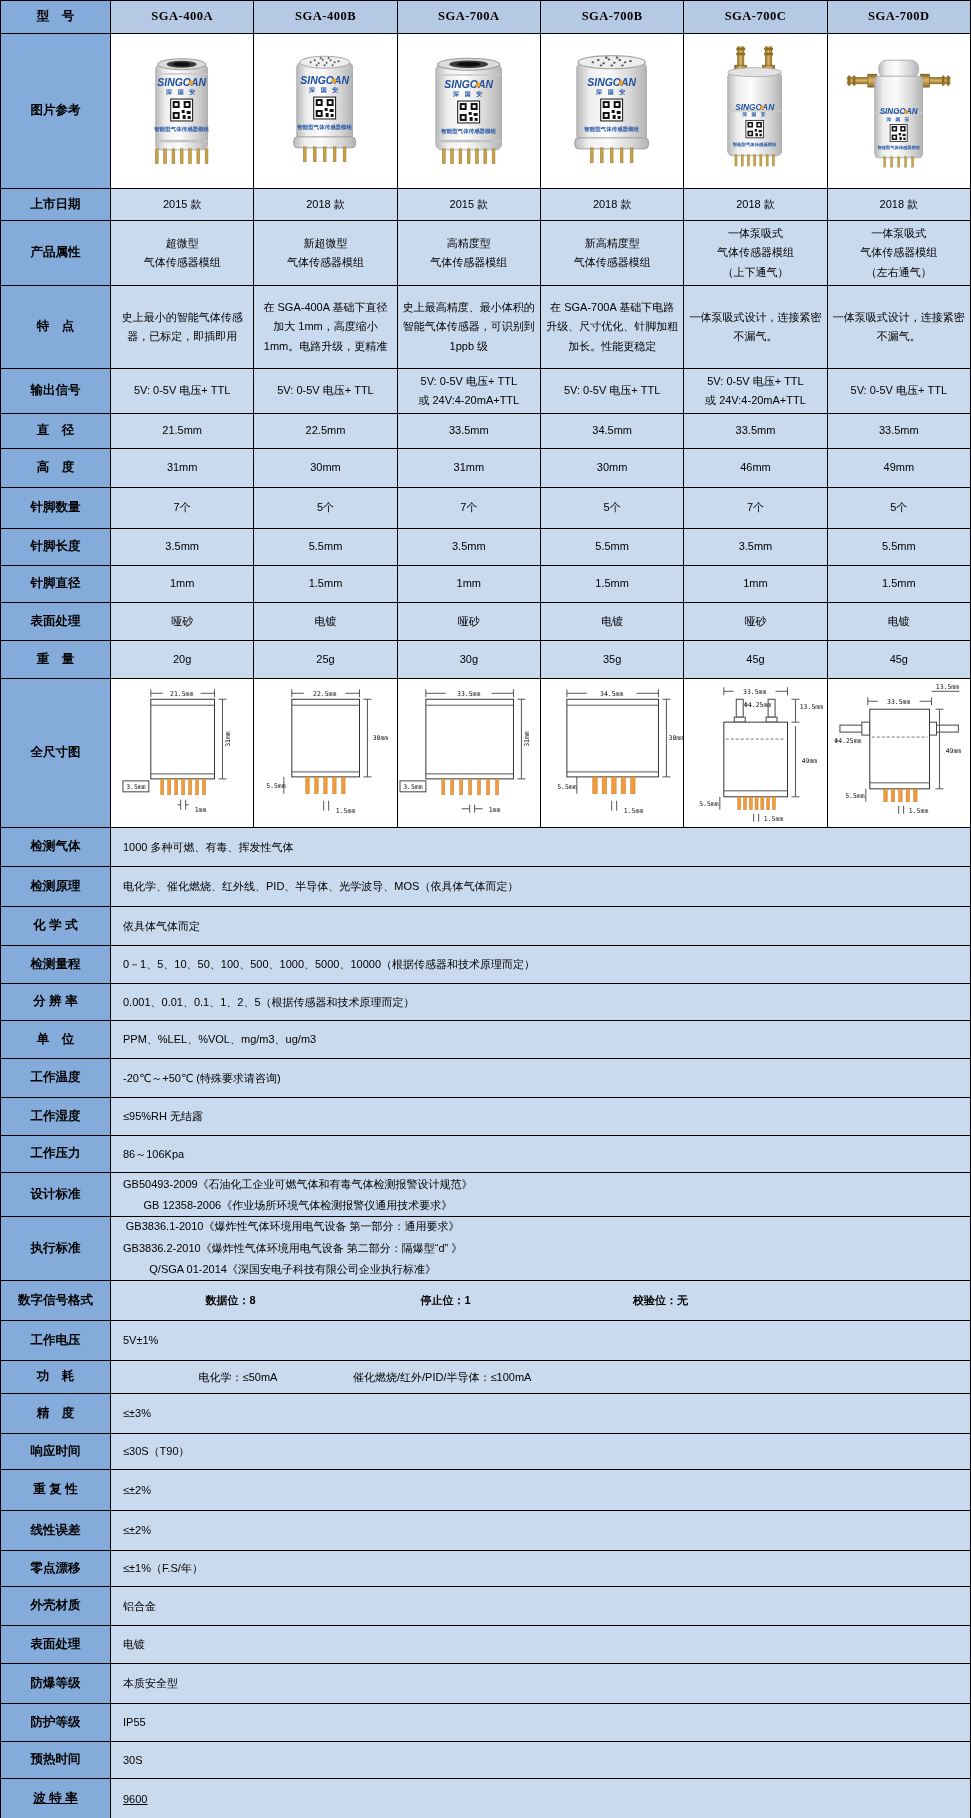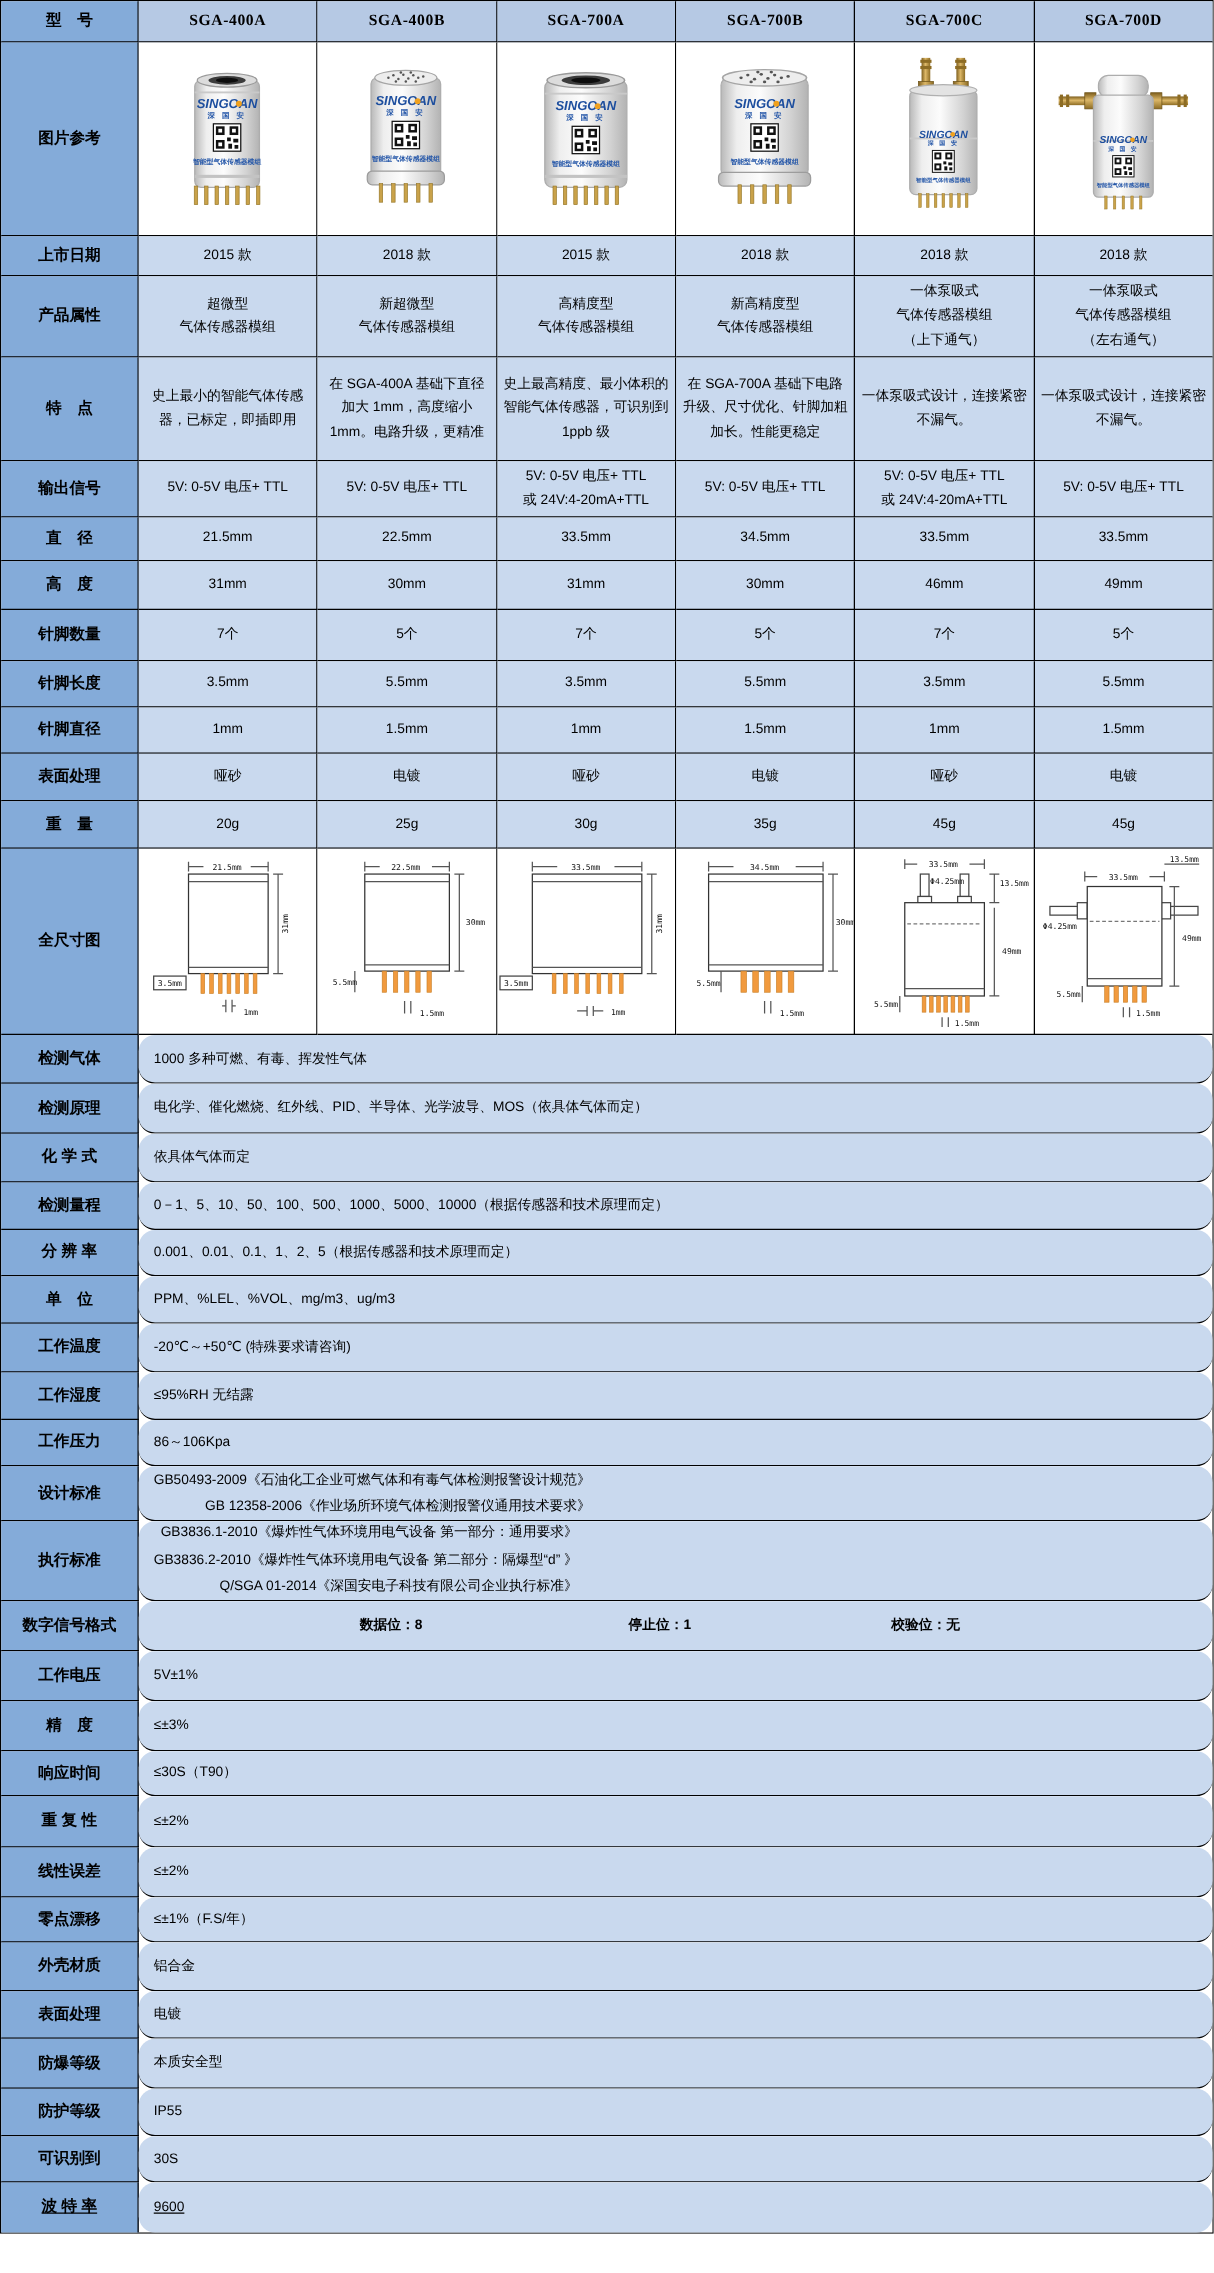--- a/index.html
+++ b/index.html
@@ -9,21 +9,21 @@
   .rh { flex:0 0 110px; width:110px; background:#84abd9; display:flex; align-items:center; justify-content:center;
         font-weight:bold; font-size:12.5px; border-right:1px solid #000; border-bottom:1px solid #000;
         line-height:1.4; white-space:pre-line; }
   .c  { flex:1 1 0; border-right:1px solid #000; border-bottom:1px solid #000; background:#c9d9ee;
         display:flex; align-items:center; justify-content:center; text-align:center; font-size:11px;
         padding:2px 5px; white-space:pre-line; line-height:1.75; }
   .row > *:last-child { border-right:none; }
   .hc { background:#b6c9e4; font-weight:bold; font-size:12.5px; font-family:Liberation Serif, serif; letter-spacing:.5px; }
   .wc { background:#fff; padding:0; overflow:hidden; }
   .fv { flex:1 1 0; background:#c9d9ee; border-bottom:1px solid #000; display:flex; align-items:center;
-        font-size:11px; padding:2px 12px; white-space:pre-line; line-height:1.7; text-align:right;border-radius:13px; }
+        font-size:11px; padding:2px 12px; white-space:pre-line; line-height:1.7; text-align:center; }
   .row:last-child .rh, .row:last-child .fv, .row:last-child .c { border-bottom:none;text-decoration:underline; }
   .dsf span { display:inline-block; width:215px;font-weight:bold; }
   .pw span:first-child { display:inline-block; width:230px; }
   svg.photo, svg.diag { display:block; margin:0 auto; }
   .pb { font:italic bold 10.5px "Liberation Sans",sans-serif; fill:#1d4e9e; text-anchor:middle; }
   .pc { font:bold 6px "Liberation Sans",sans-serif; fill:#2456a8; text-anchor:middle; letter-spacing:2px; }
   .pt { font:bold 5.5px "Liberation Sans",sans-serif; fill:#2456a8; text-anchor:middle; }
   .diag line { stroke:#555; stroke-width:1; }
   .diag .bd { fill:#fff; stroke:#333; stroke-width:1; }
   .diag .ol { fill:#fff; stroke:#444; stroke-width:1; }
@@ -561,20 +561,27 @@
     <div class="fv dsf">
       <span>数据位：8</span>
       <span>停止位：1</span>
       <span>校验位：无</span>
     </div>
   </div>
   <div class="row" style="height:40px">
     <div class="rh">工作电压</div>
     <div class="fv">5V±1%</div>
   </div>
+  <div class="row" style="height:33px">
+    <div class="rh">功　耗</div>
+    <div class="fv pw">
+      <span>电化学：≤50mA</span>
+      <span>催化燃烧/红外/PID/半导体：≤100mA</span>
+    </div>
+  </div>
   <div class="row" style="height:40px">
     <div class="rh">精　度</div>
     <div class="fv">≤±3%</div>
   </div>
   <div class="row" style="height:36px">
     <div class="rh">响应时间</div>
     <div class="fv">≤30S（T90）</div>
   </div>
   <div class="row" style="height:41px">
     <div class="rh">重 复 性</div>
@@ -598,21 +605,21 @@
   </div>
   <div class="row" style="height:40px">
     <div class="rh">防爆等级</div>
     <div class="fv">本质安全型</div>
   </div>
   <div class="row" style="height:38px">
     <div class="rh">防护等级</div>
     <div class="fv">IP55</div>
   </div>
   <div class="row" style="height:37px">
-    <div class="rh">可识别到</div>
+    <div class="rh">预热时间</div>
     <div class="fv">30S</div>
   </div>
   <div class="row" style="height:40px">
     <div class="rh">波 特 率</div>
     <div class="fv">9600</div>
   </div>
 
 </div>
 
 </body></html>

